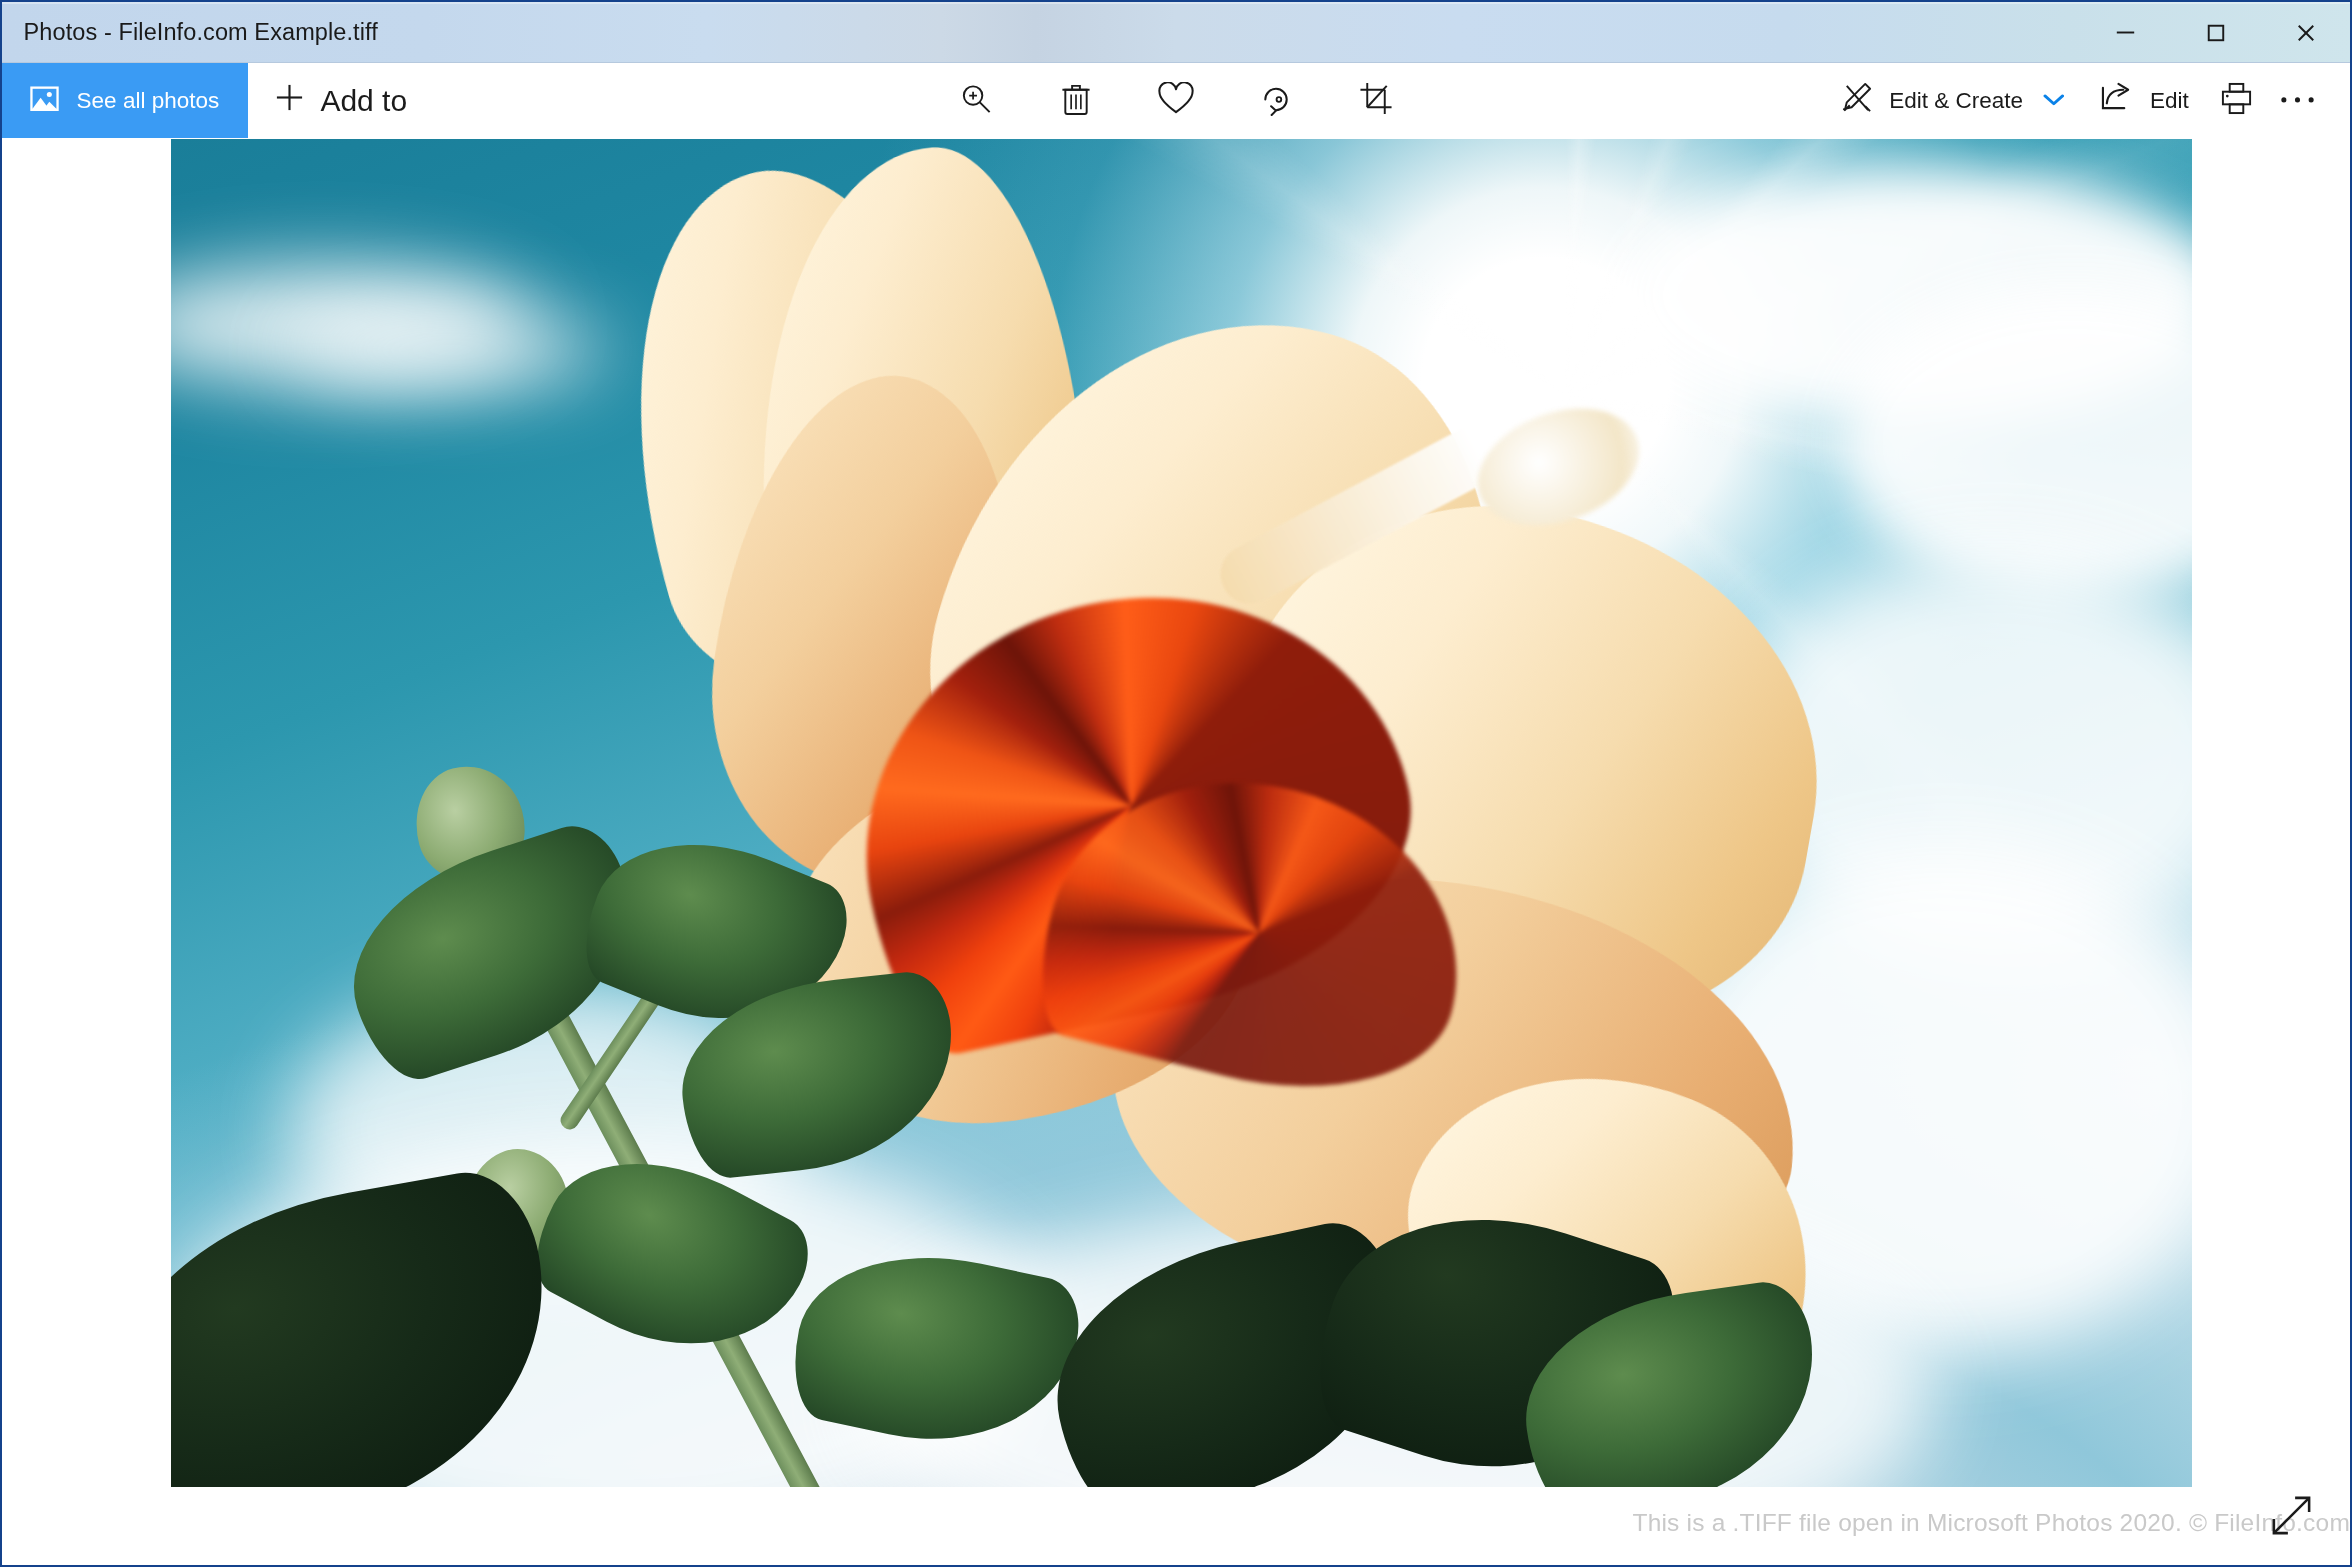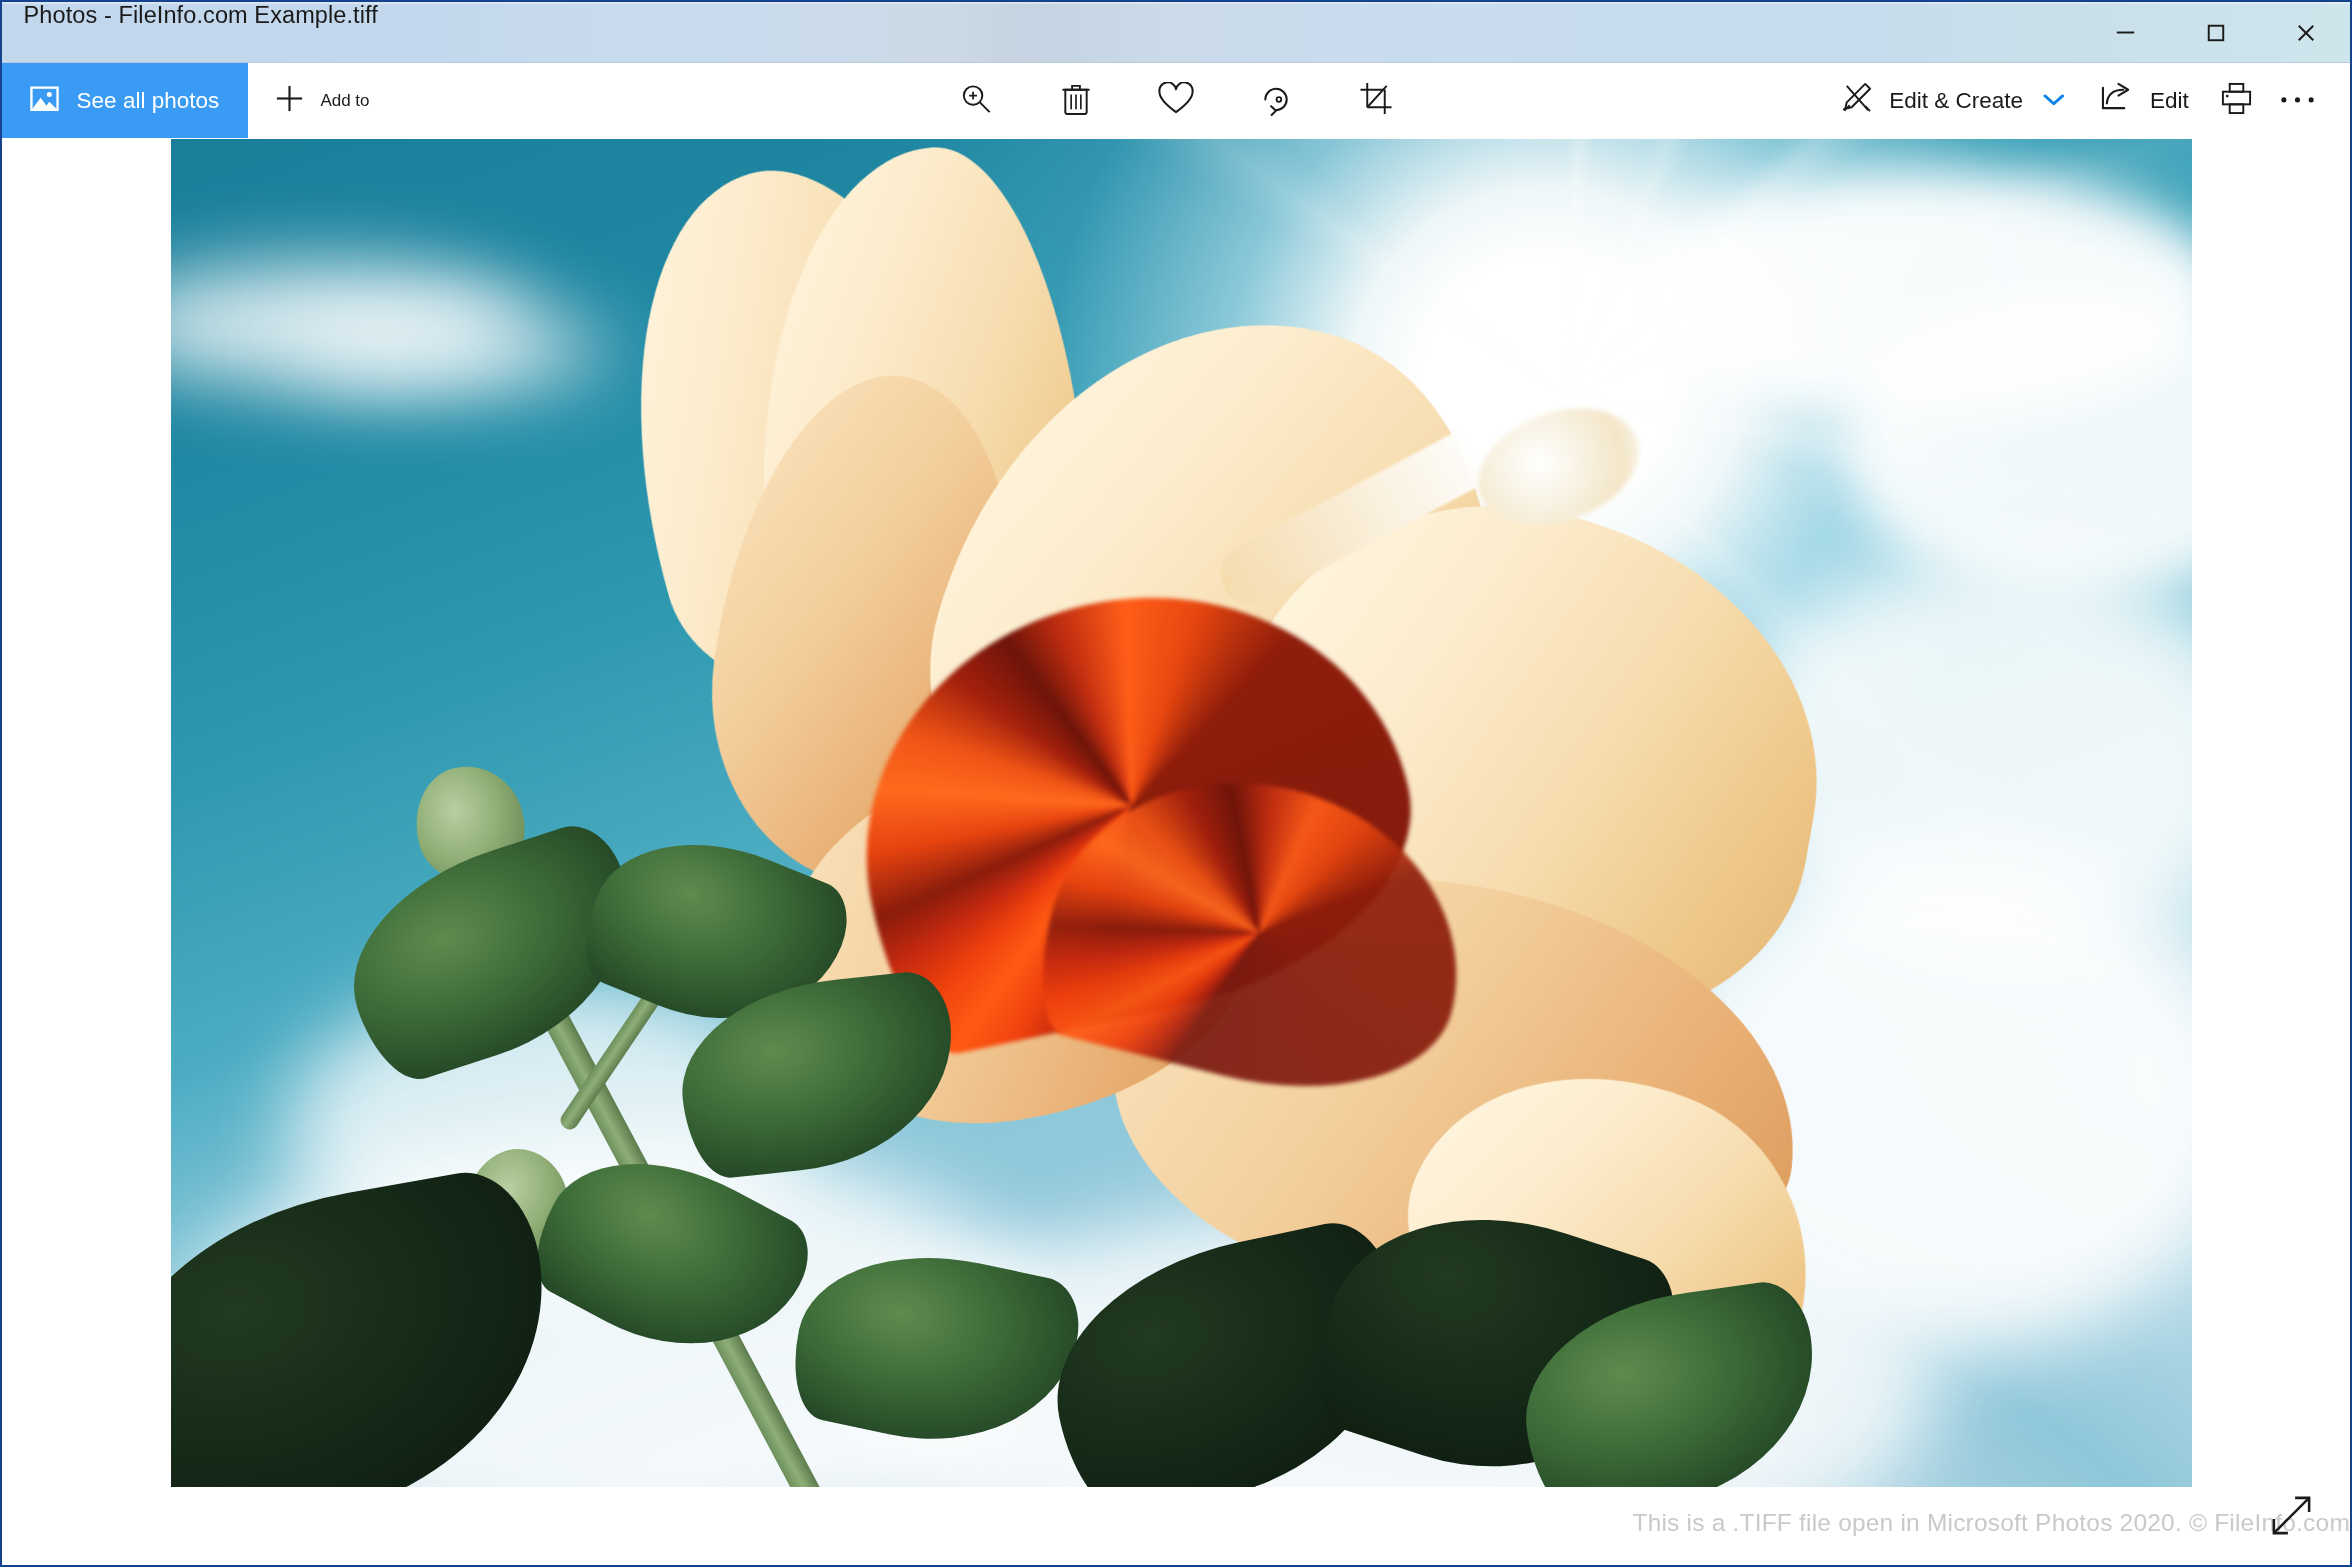--- a/index.html
+++ b/index.html
@@ -21,21 +21,21 @@
   
   #titlebar {
     position: relative;
     height: 61px;
     flex: 0 0 61px;
     background: linear-gradient(90deg,
         #c2d6ec 0%, #c4d8ed 18%, #c9dcef 30%,
         #ccd9e6 40%, #c5d3e2 44%, #cbdbea 50%,
         #c9dcf0 62%, #c6dbee 76%, #c9e0ea 88%, #cfe5ec 100%);
     display: flex;
-    align-items: flex-start;
+    align-items: center;
     border-bottom: 1px solid #b6c9de;
   }
   #titlebar::after{
     content:"";
     position:absolute; left:0; right:0; top:0; height:2px;
     background: rgba(255,255,255,.35);
   }
   #title-text {
     margin-left: 21.6px;
     font-size: 23.5px;
@@ -72,21 +72,21 @@
     align-items: center;
     gap: 17.6px;
     padding: 0 29px 0 28px;
     min-width: 237px;
     cursor: default;
   }
   #see-all-photos .lbl { font-size: 22.5px; }
   #add-to {
     display: flex; align-items: center; gap: 15.7px;
     padding: 0 25.5px 0 25.5px;
-    color: #1b1b1b; font-size: 17px;
+    color: #1b1b1b; font-size: 30px;
     cursor: default;
   }
 
   #center-tools {
     position: absolute;
     left: 50%;
     transform: translateX(-50%);
     height: 100%;
     display: flex;
     align-items: center;

